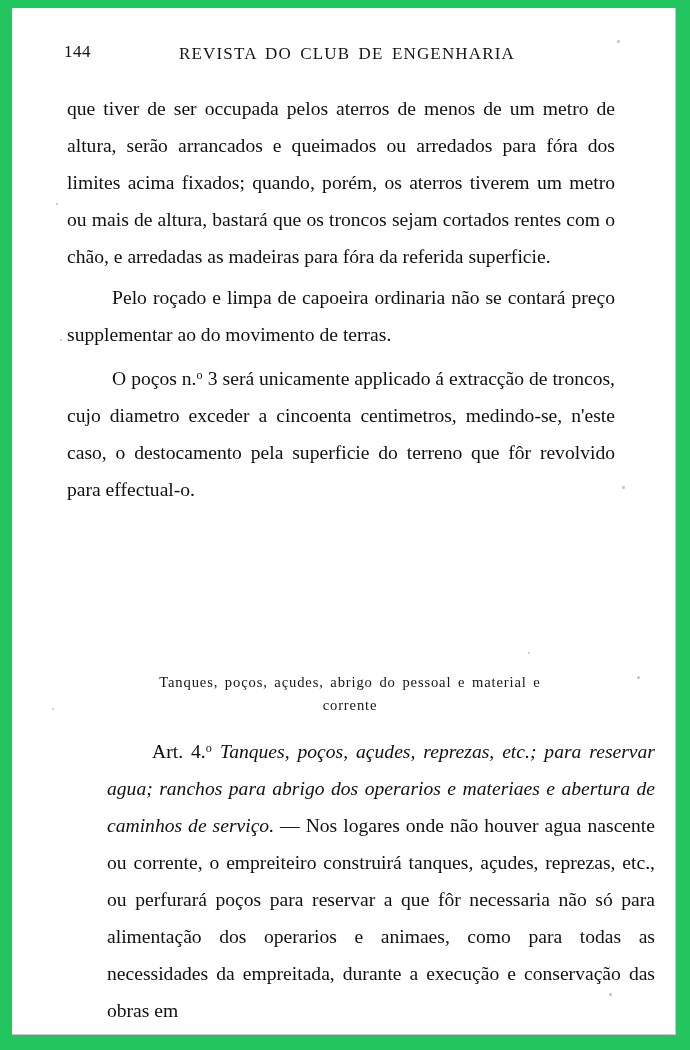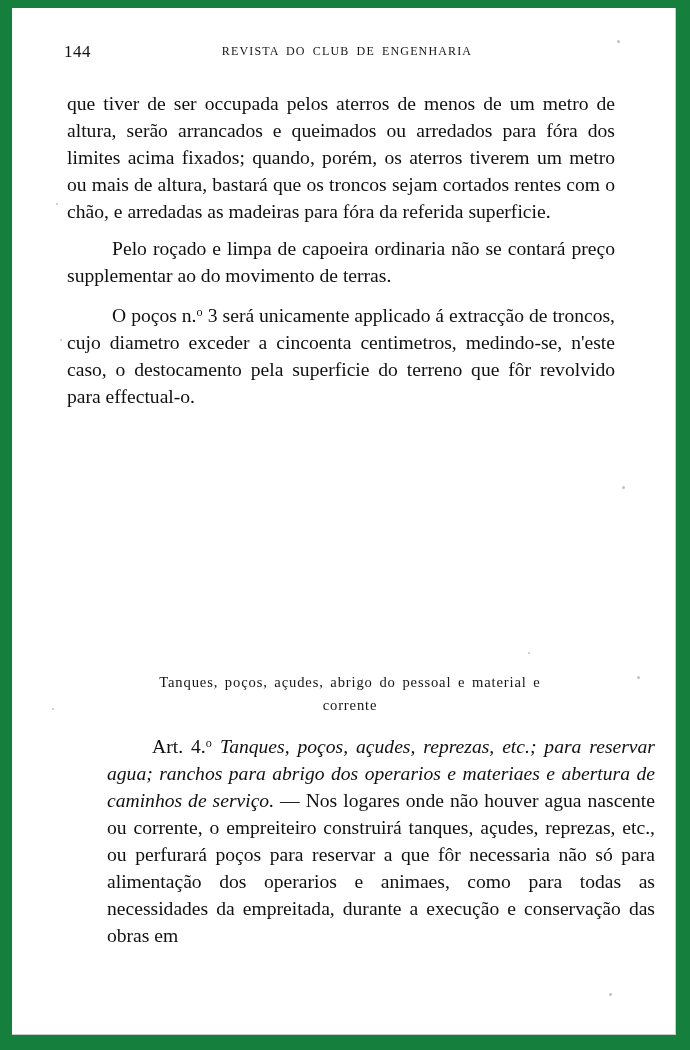--- a/index.html
+++ b/index.html
@@ -7,21 +7,21 @@
     margin: 0;
     padding: 0;
     background: #0b0b0b;
   }
 
   #scan {
     position: relative;
     width: 690px;
     height: 1050px;
     margin: 0 auto;
-    background: #15803d;
+    background: #22c55e;
     overflow: hidden;
     font-family: "Liberation Serif", "DejaVu Serif", serif;
   }
 
   
   #page {
     position: absolute;
     left: 12px;
     top: 8px;
     width: 664px;
@@ -50,52 +50,52 @@
     letter-spacing: 0.5px;
     font-variant: small-caps;
   }
 
   .head-title {
     position: absolute;
     left: 120px;
     top: 2px;
     width: 430px;
     text-align: center;
-    font-size: 12px;
+    font-size: 17px;
     letter-spacing: 1.15px;
     color: #141414;
     word-spacing: 3px;
   }
 
   
   .textblock {
     position: absolute;
     left: 55px;
     top: 82px;
     width: 548px;
   }
 
   p.body {
     margin: 0;
     font-size: 19.6px;
-    line-height: 27px;
+    line-height: 37px;
     text-align: justify;
     text-align-last: left;
     color: #101010;
     text-indent: 0;
     -webkit-hyphens: none;
     hyphens: none;
   }
 
   p.body.indent {
     text-indent: 2.3em;
   }
 
   p.gap {
-    margin-top: 10px;
+    margin-top: 4px;
   }
 
   
   sup.ord {
     font-size: 0.62em;
     vertical-align: 0.52em;
     letter-spacing: 0.3px;
   }
 
   .ital {

